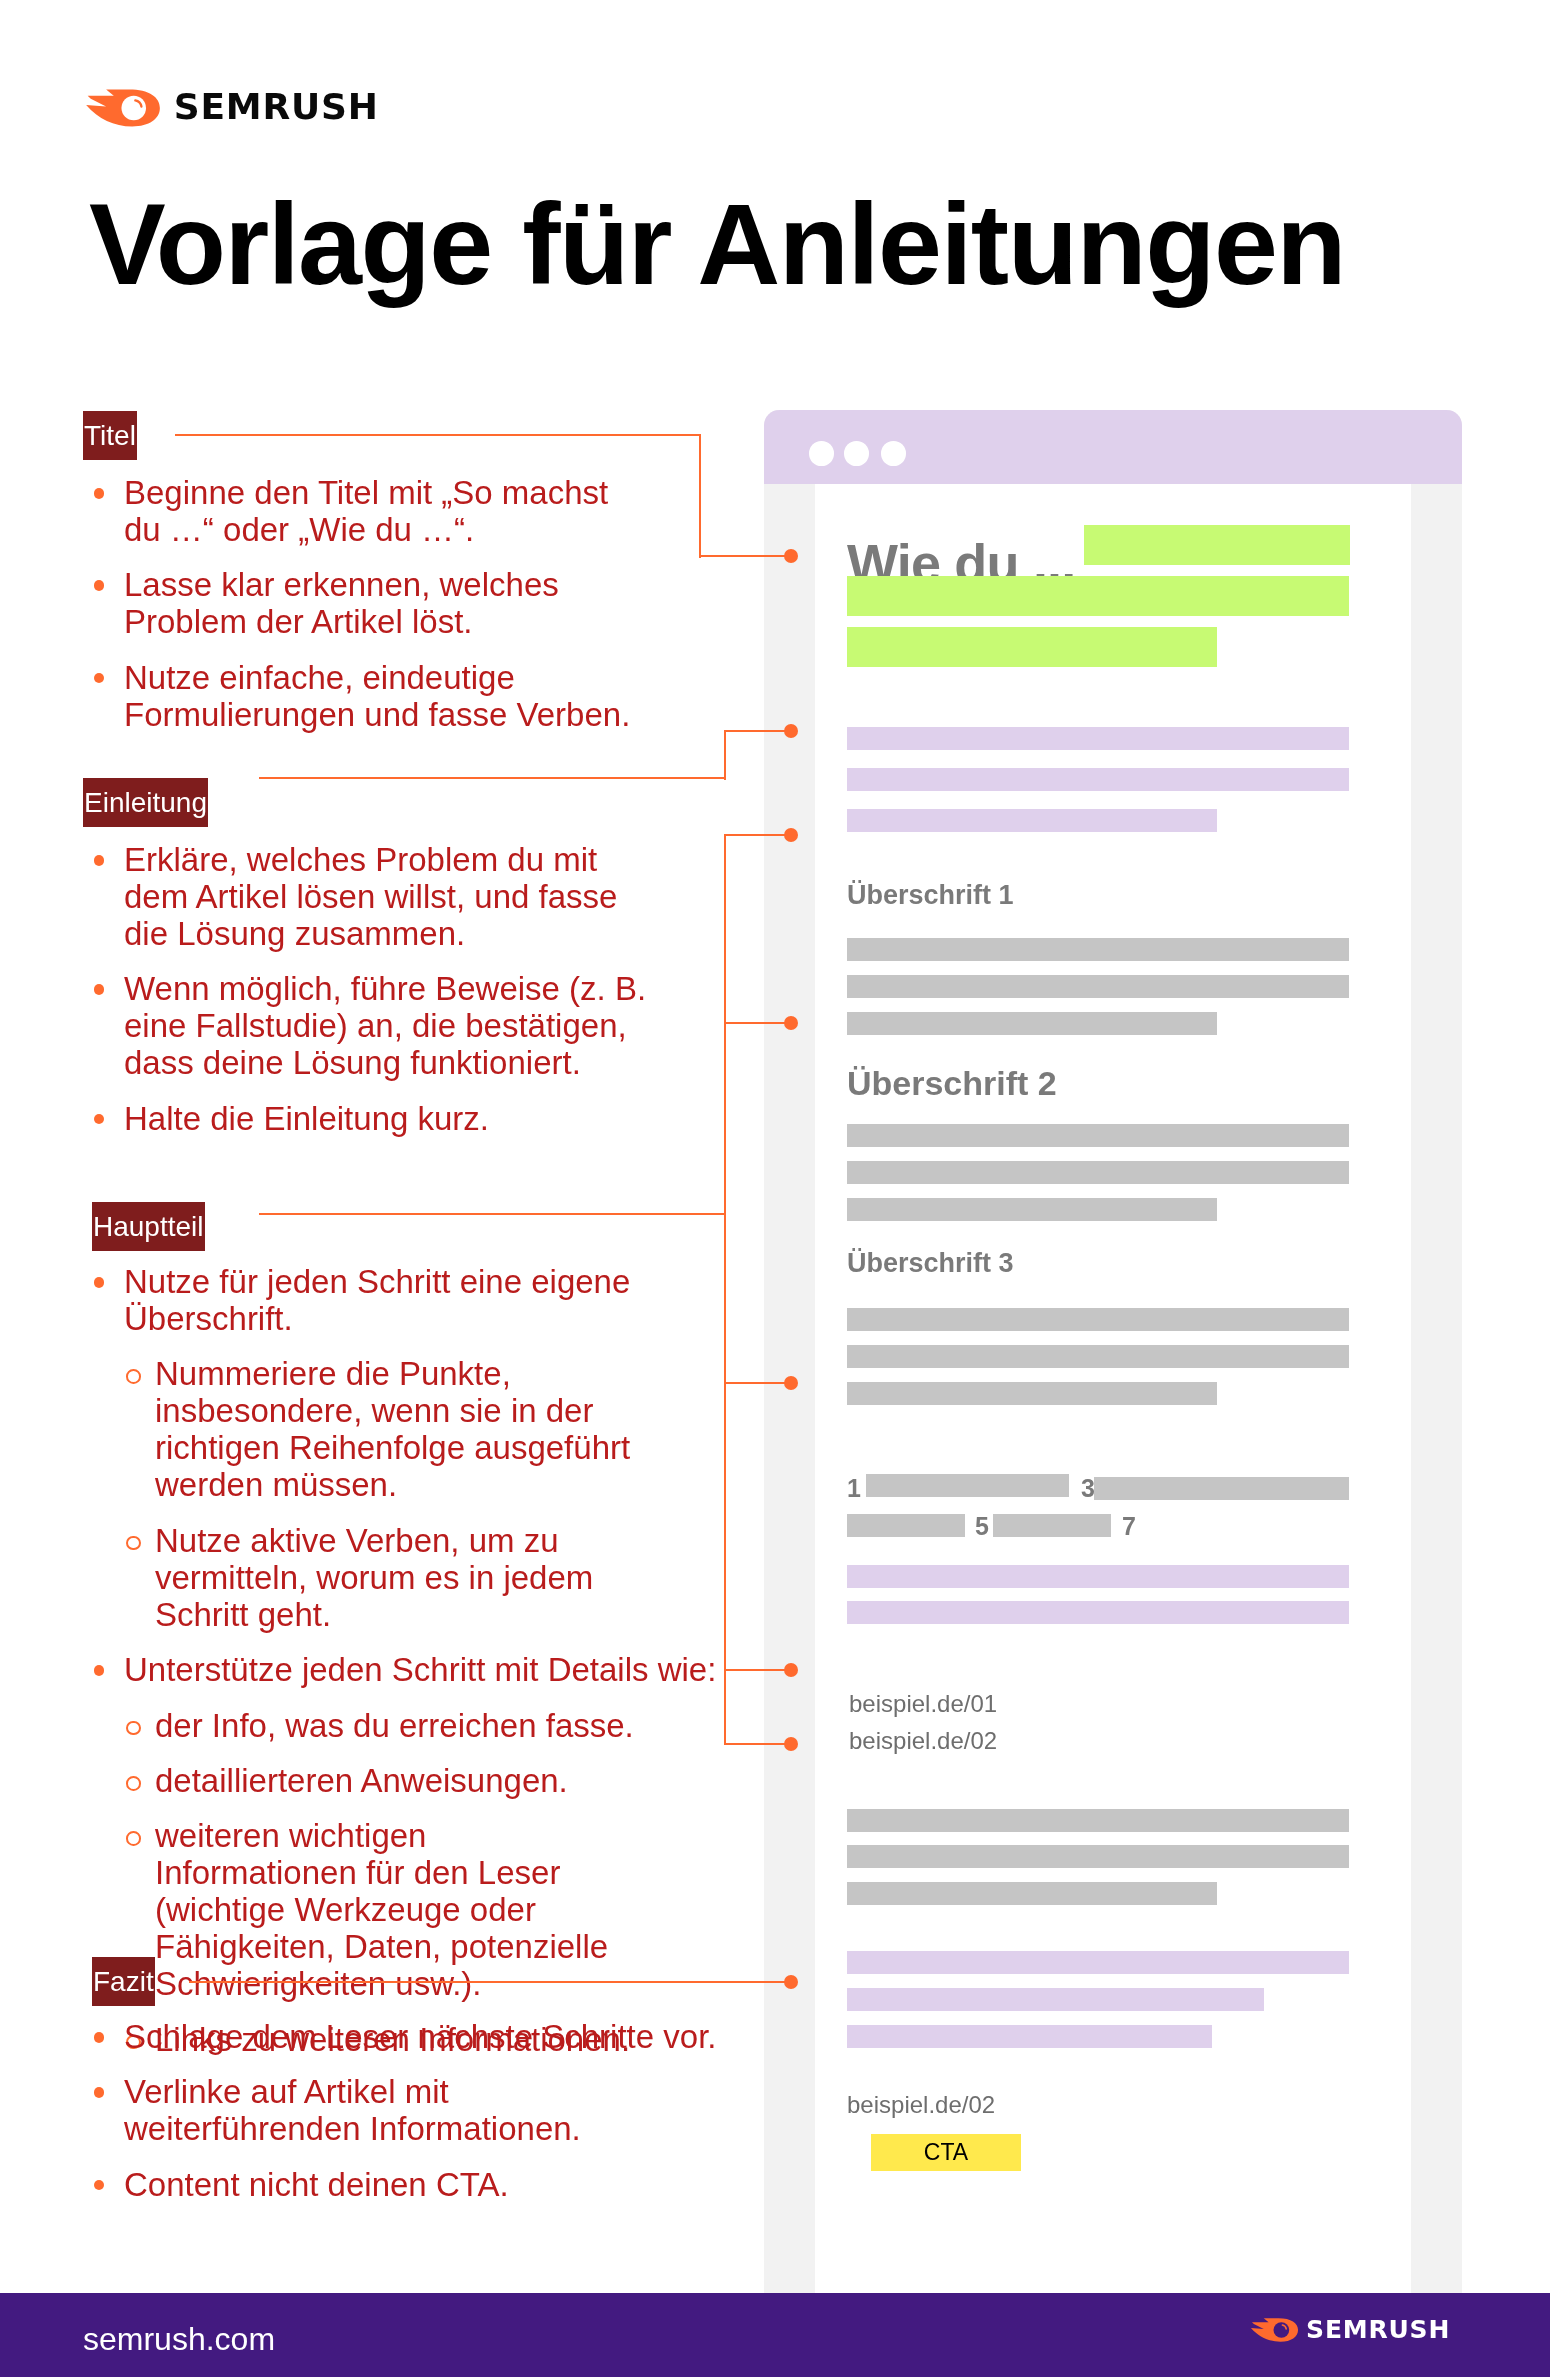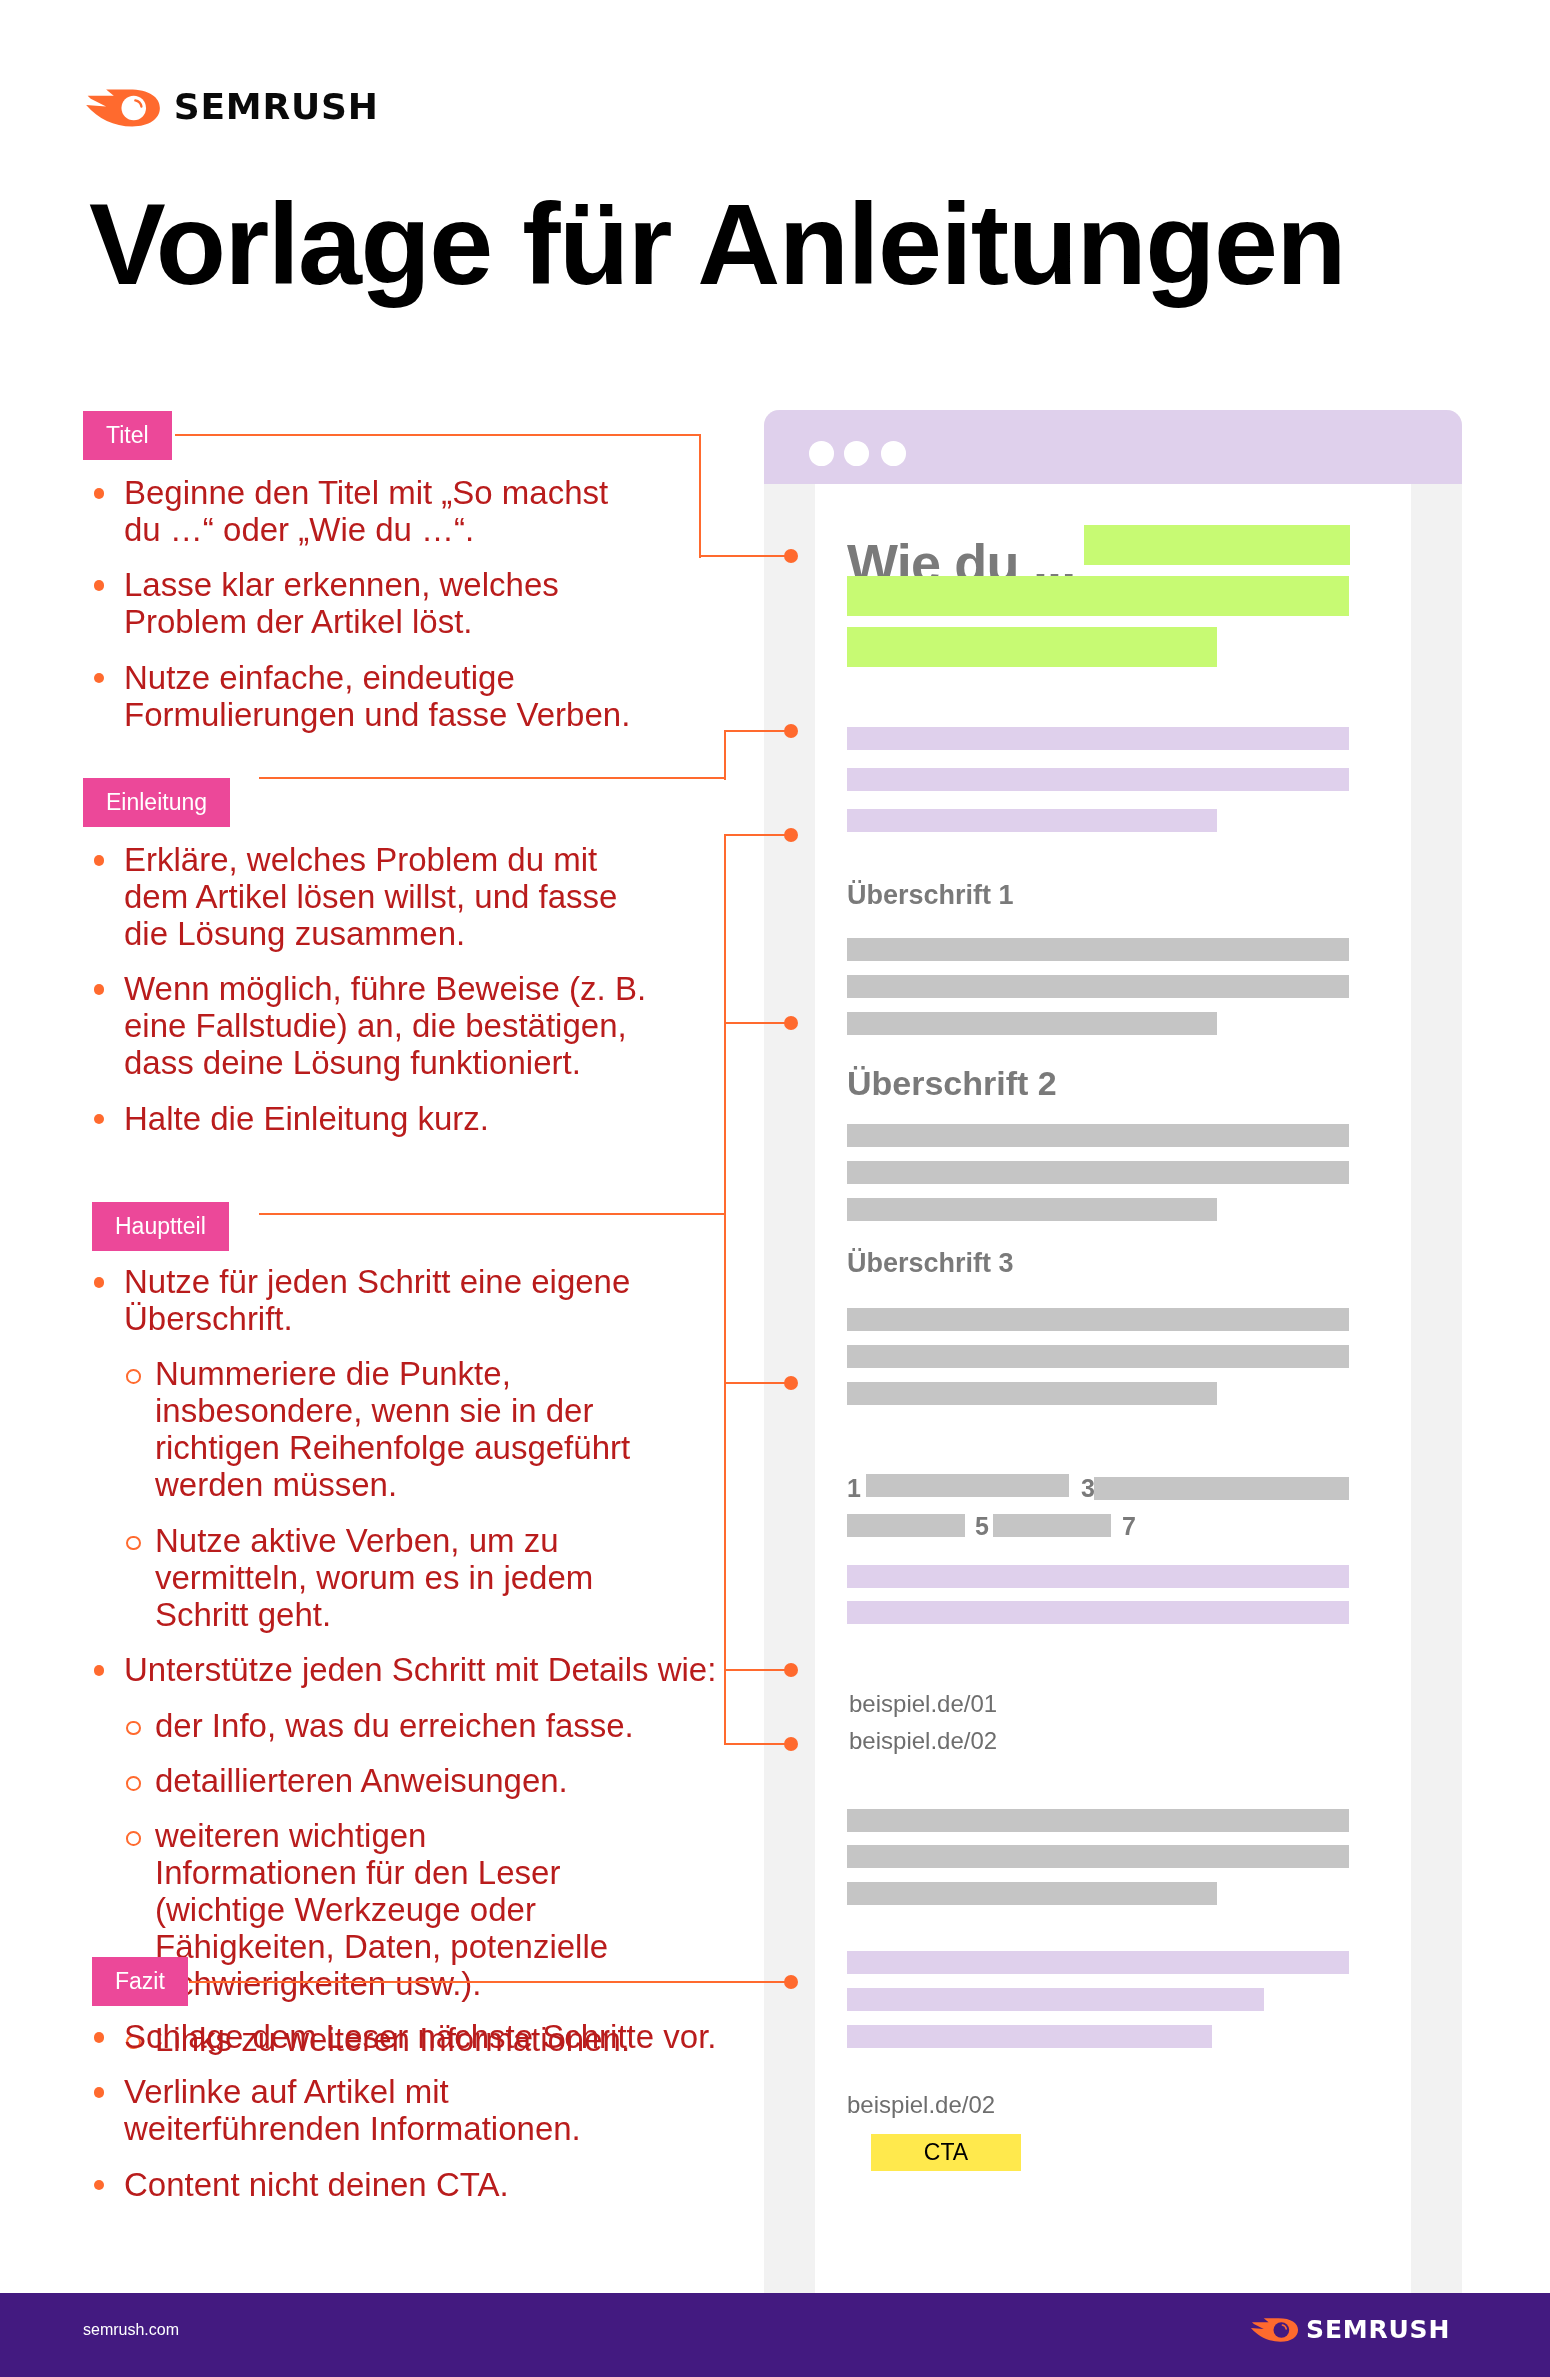--- a/index.html
+++ b/index.html
@@ -8,21 +8,21 @@
   .abs { position: absolute; }
 
   
   .logo { left: 83px; top: 83px; height: 46px; display: flex; align-items: center; gap: 10.7px; }
   .logo-text { font-family: "DejaVu Sans", sans-serif; font-weight: bold; font-size: 36px; letter-spacing: 0.8px; color: #0a0a0a; }
 
   
   .page-title { left: 89px; top: 187px; font-family: "Liberation Sans", sans-serif; font-weight: bold; font-size: 115px; letter-spacing: -1.5px; color: #000; line-height: 1; }
 
   
-  .badge { background: #ec4899; color: #fff; font-size: 23px; padding: 0 23px; height: 49px; line-height: 49px; font-family: "Liberation Sans", sans-serif; }
+  .badge { background: #7f1d1d; color: #fff; font-size: 28px; padding: 0 1px; height: 49px; line-height: 49px; font-family: "Liberation Sans", sans-serif; }
 
   
   .bullets { font-size: 33px; line-height: 37px; color: #b91c1c; font-family: "Liberation Sans", sans-serif; }
   .li { position: relative; padding-left: 41px; margin-bottom: 18.4px; }
   .li::before { content: ""; position: absolute; left: 10.7px; top: 14px; width: 10.7px; height: 10.7px; border-radius: 50%; background: #FF6A2E; }
   .li.sub { padding-left: 72px; }
   .li.sub::before { left: 43px; top: 14px; width: 10.7px; height: 10.7px; background: transparent; border: 2.3px solid #FF6A2E; }
 
   
   .line-h { background: #FF6A2E; height: 2.3px; }
@@ -39,21 +39,21 @@
   .bar.green { background: #C7FA73; height: 40px; }
   .bar.purple { background: #DFD0EC; }
   .bar.gray { background: #C5C5C5; }
 
   .mock-h { position: absolute; font-family: "Liberation Sans", sans-serif; font-weight: bold; color: #7A7A7A; }
   .mock-link { position: absolute; font-family: "Liberation Sans", sans-serif; font-size: 24px; color: #6E6E6E; }
   .cta { position: absolute; background: #FFE94D; color: #000; font-size: 23px; text-align: center; line-height: 37px; height: 37px; width: 150px; font-family: "Liberation Sans", sans-serif; }
 
   
   .footer { left: 0; top: 2293px; width: 1550px; height: 84px; background: #431A80; }
-  .footer-url { position: absolute; left: 83px; top: 28px; font-size: 16px; color: #fff; font-family: "Liberation Sans", sans-serif; }
+  .footer-url { position: absolute; left: 83px; top: 28px; font-size: 32px; color: #fff; font-family: "Liberation Sans", sans-serif; }
   .footer-logo { position: absolute; left: 1249px; top: 21.5px; display: flex; align-items: center; gap: 6.1px; }
   .footer-logo-text { font-family: "DejaVu Sans", sans-serif; font-weight: bold; font-size: 25px; color: #fff; letter-spacing: 0.8px; }
 </style>
 </head>
 <body>
 
 <div class="abs logo">
   <svg width="80" height="43" viewBox="0 0 104 56">
     <path d="M6 14 L40 14 L30 6 L60 6 C86 6 100 16 100 30 C100 44 86 54 64 54 C40 54 20 44 4 26 L30 28 L10 18 Z" fill="#FF6A2E"></path>
     <circle cx="66" cy="30" r="16" fill="#fff"></circle>

